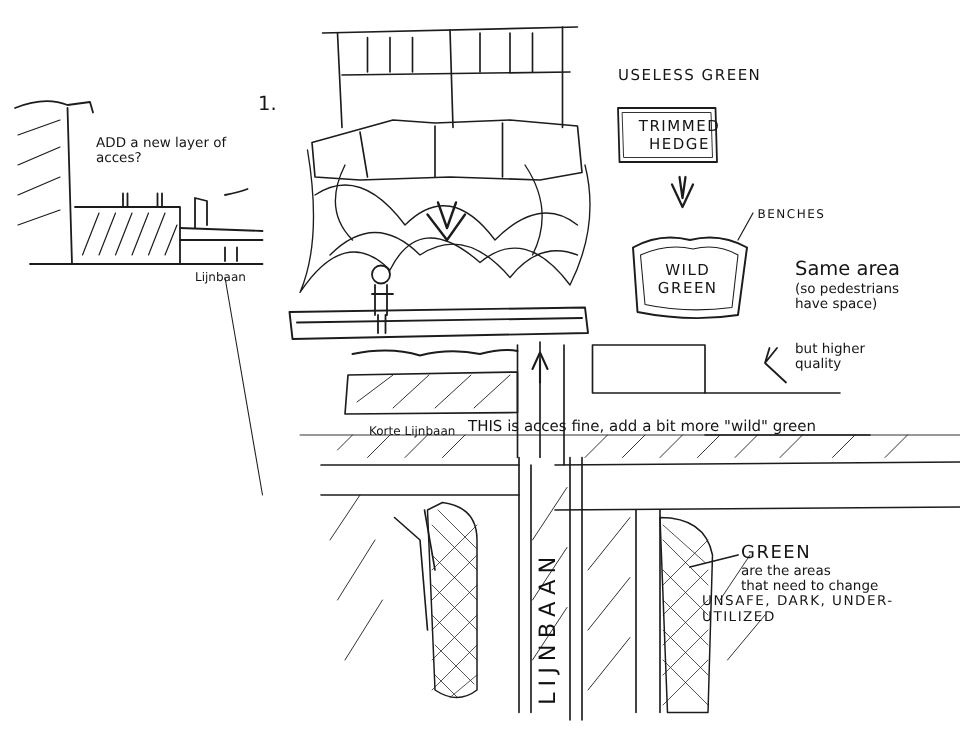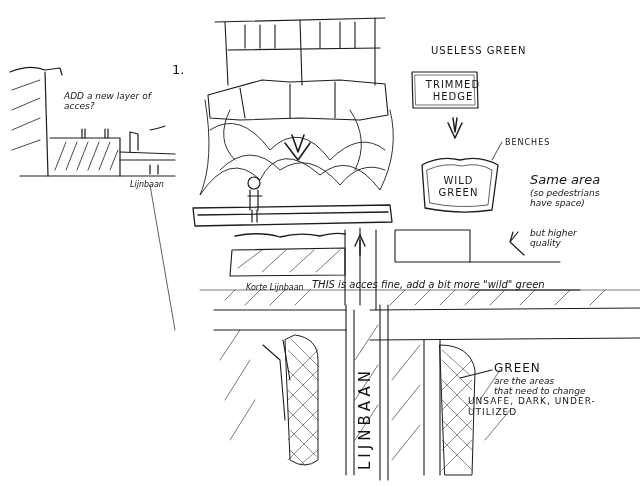--- a/index.html
+++ b/index.html
@@ -1,21 +1,21 @@
 <!DOCTYPE html>
 <html><head>
 <meta charset="utf-8">
 <style>
   html, body { margin:0; padding:0; background:#ffffff; }
   body { width:640px; height:487px; position:relative; overflow:hidden;
          font-family:"DejaVu Sans", sans-serif; color:#1a1a1a; }
   svg.sketch { position:absolute; left:0; top:0; width:640px; height:487px; }
   .ink { stroke:#1c1c1c; fill:none; stroke-linecap:round; stroke-linejoin:round; }
   .note { position:absolute; font-family:"DejaVu Sans", sans-serif; color:#151515;
-          font-style:italic; line-height:1.15; white-space:nowrap; }
+          line-height:1.15; white-space:nowrap; }
   .caps { font-style:normal; letter-spacing:1px; }
   .vert { position:absolute; font-family:"DejaVu Sans", sans-serif; font-size:15px;
           letter-spacing:4px; transform:rotate(-90deg); transform-origin:left top; color:#111; }
 </style>
 </head>
 <body>
 
 <svg class="sketch" viewBox="0 0 640 487">
 
   <g class="ink" stroke-width="1.2">
@@ -102,21 +102,21 @@
   <g class="ink" stroke-width="0.6">
     <path d="M220 360 L240 330 M225 400 L250 360 M230 440 L255 400 M355 360 L378 325 M355 400 L378 365 M355 440 L378 405 M392 380 L420 345 M392 420 L420 385 M392 460 L420 425 M480 400 L500 370 M485 440 L510 410"></path>
   </g>
   <path class="ink" d="M460 378 L492 370" stroke-width="1.2"></path>
 </svg>
 
 <div class="note" style="left:172px;top:63px;font-size:13px;font-style:normal;">1.</div>
 <div class="note" style="left:64px;top:91px;font-size:9px;width:90px;white-space:normal;">ADD a new layer of acces?</div>
 <div class="note" style="left:130px;top:180px;font-size:8px;">Lijnbaan</div>
 
-<div class="note caps" style="left:431px;top:45px;font-size:10px;">USELESS GREEN</div>
+<div class="note caps" style="left:412px;top:45px;font-size:10px;">USELESS GREEN</div>
 <div class="note caps" style="left:417px;top:79px;font-size:10px;width:72px;white-space:normal;text-align:center;">TRIMMED HEDGE</div>
 <div class="note caps" style="left:505px;top:138px;font-size:8px;">BENCHES</div>
 <div class="note caps" style="left:436px;top:175px;font-size:10px;width:45px;white-space:normal;text-align:center;">WILD GREEN</div>
 
 <div style="position:absolute;left:530px;top:173px;">
   <div class="note" style="position:static;font-size:13px;">Same area</div>
   <div class="note" style="position:static;font-size:9px;">(so pedestrians</div>
   <div class="note" style="position:static;font-size:9px;">have space)</div>
   <div class="note" style="position:static;font-size:9px;margin-top:19px;width:80px;white-space:normal;">but higher quality</div>
 </div>

